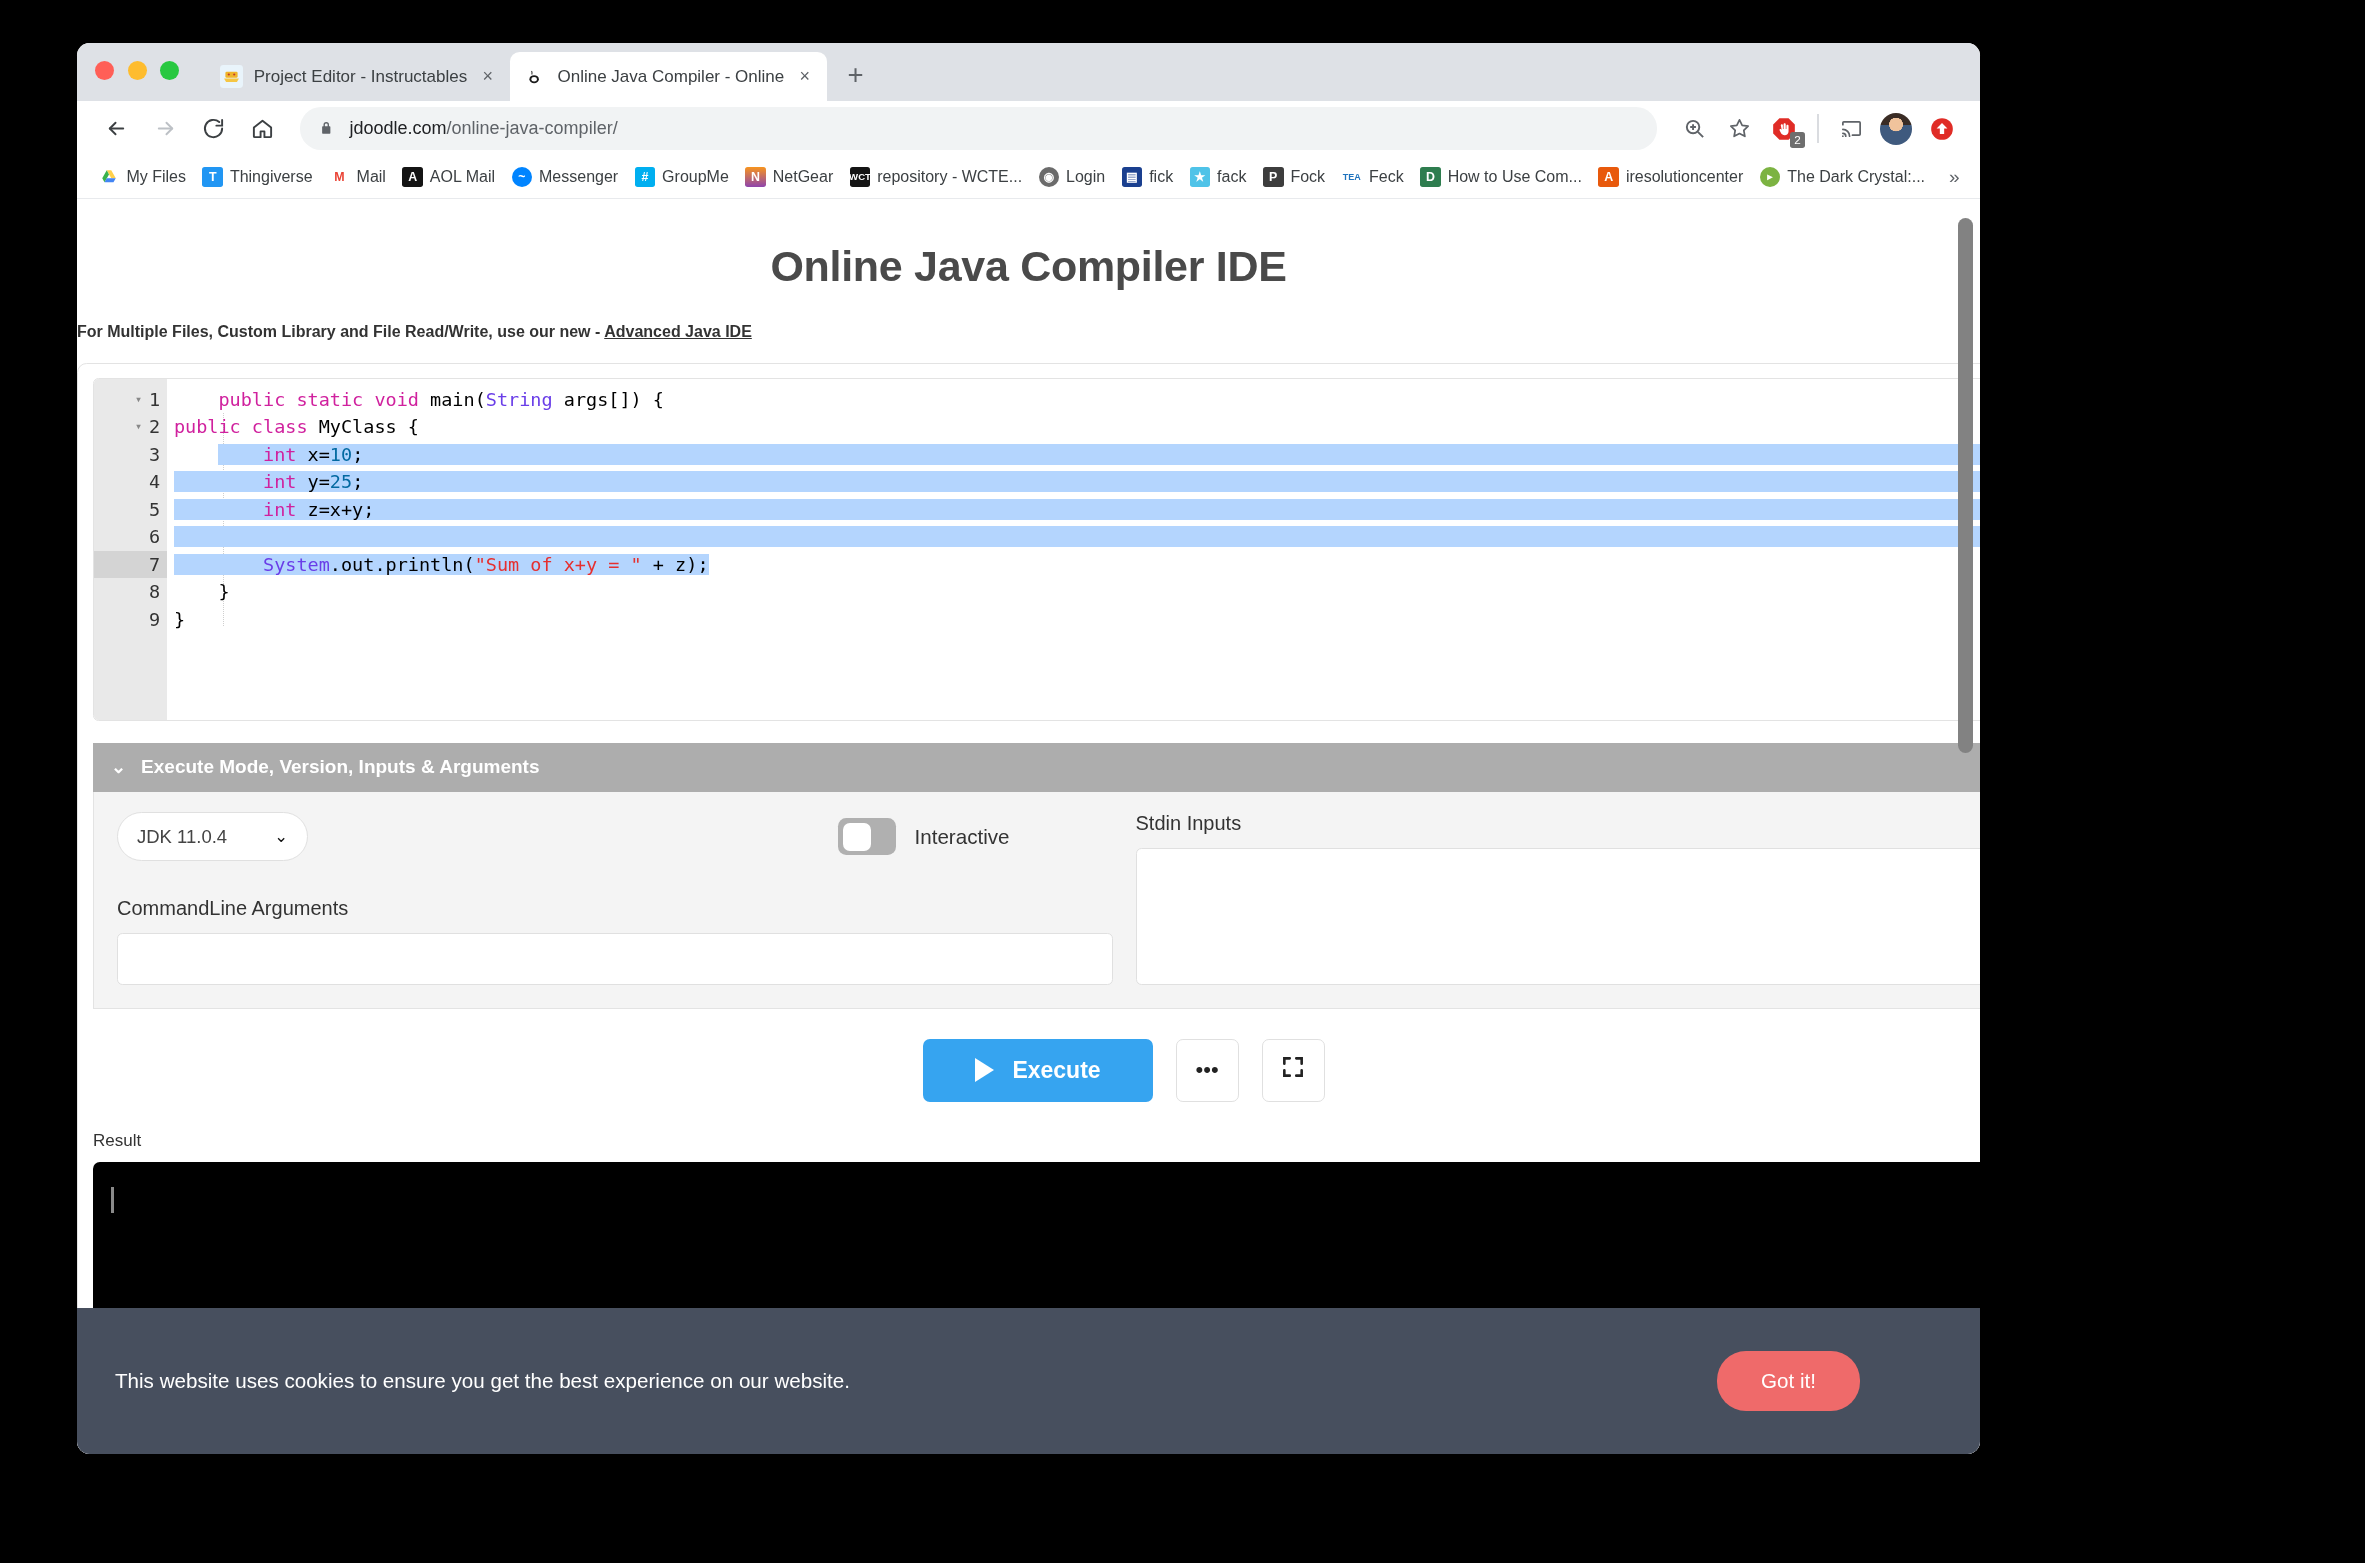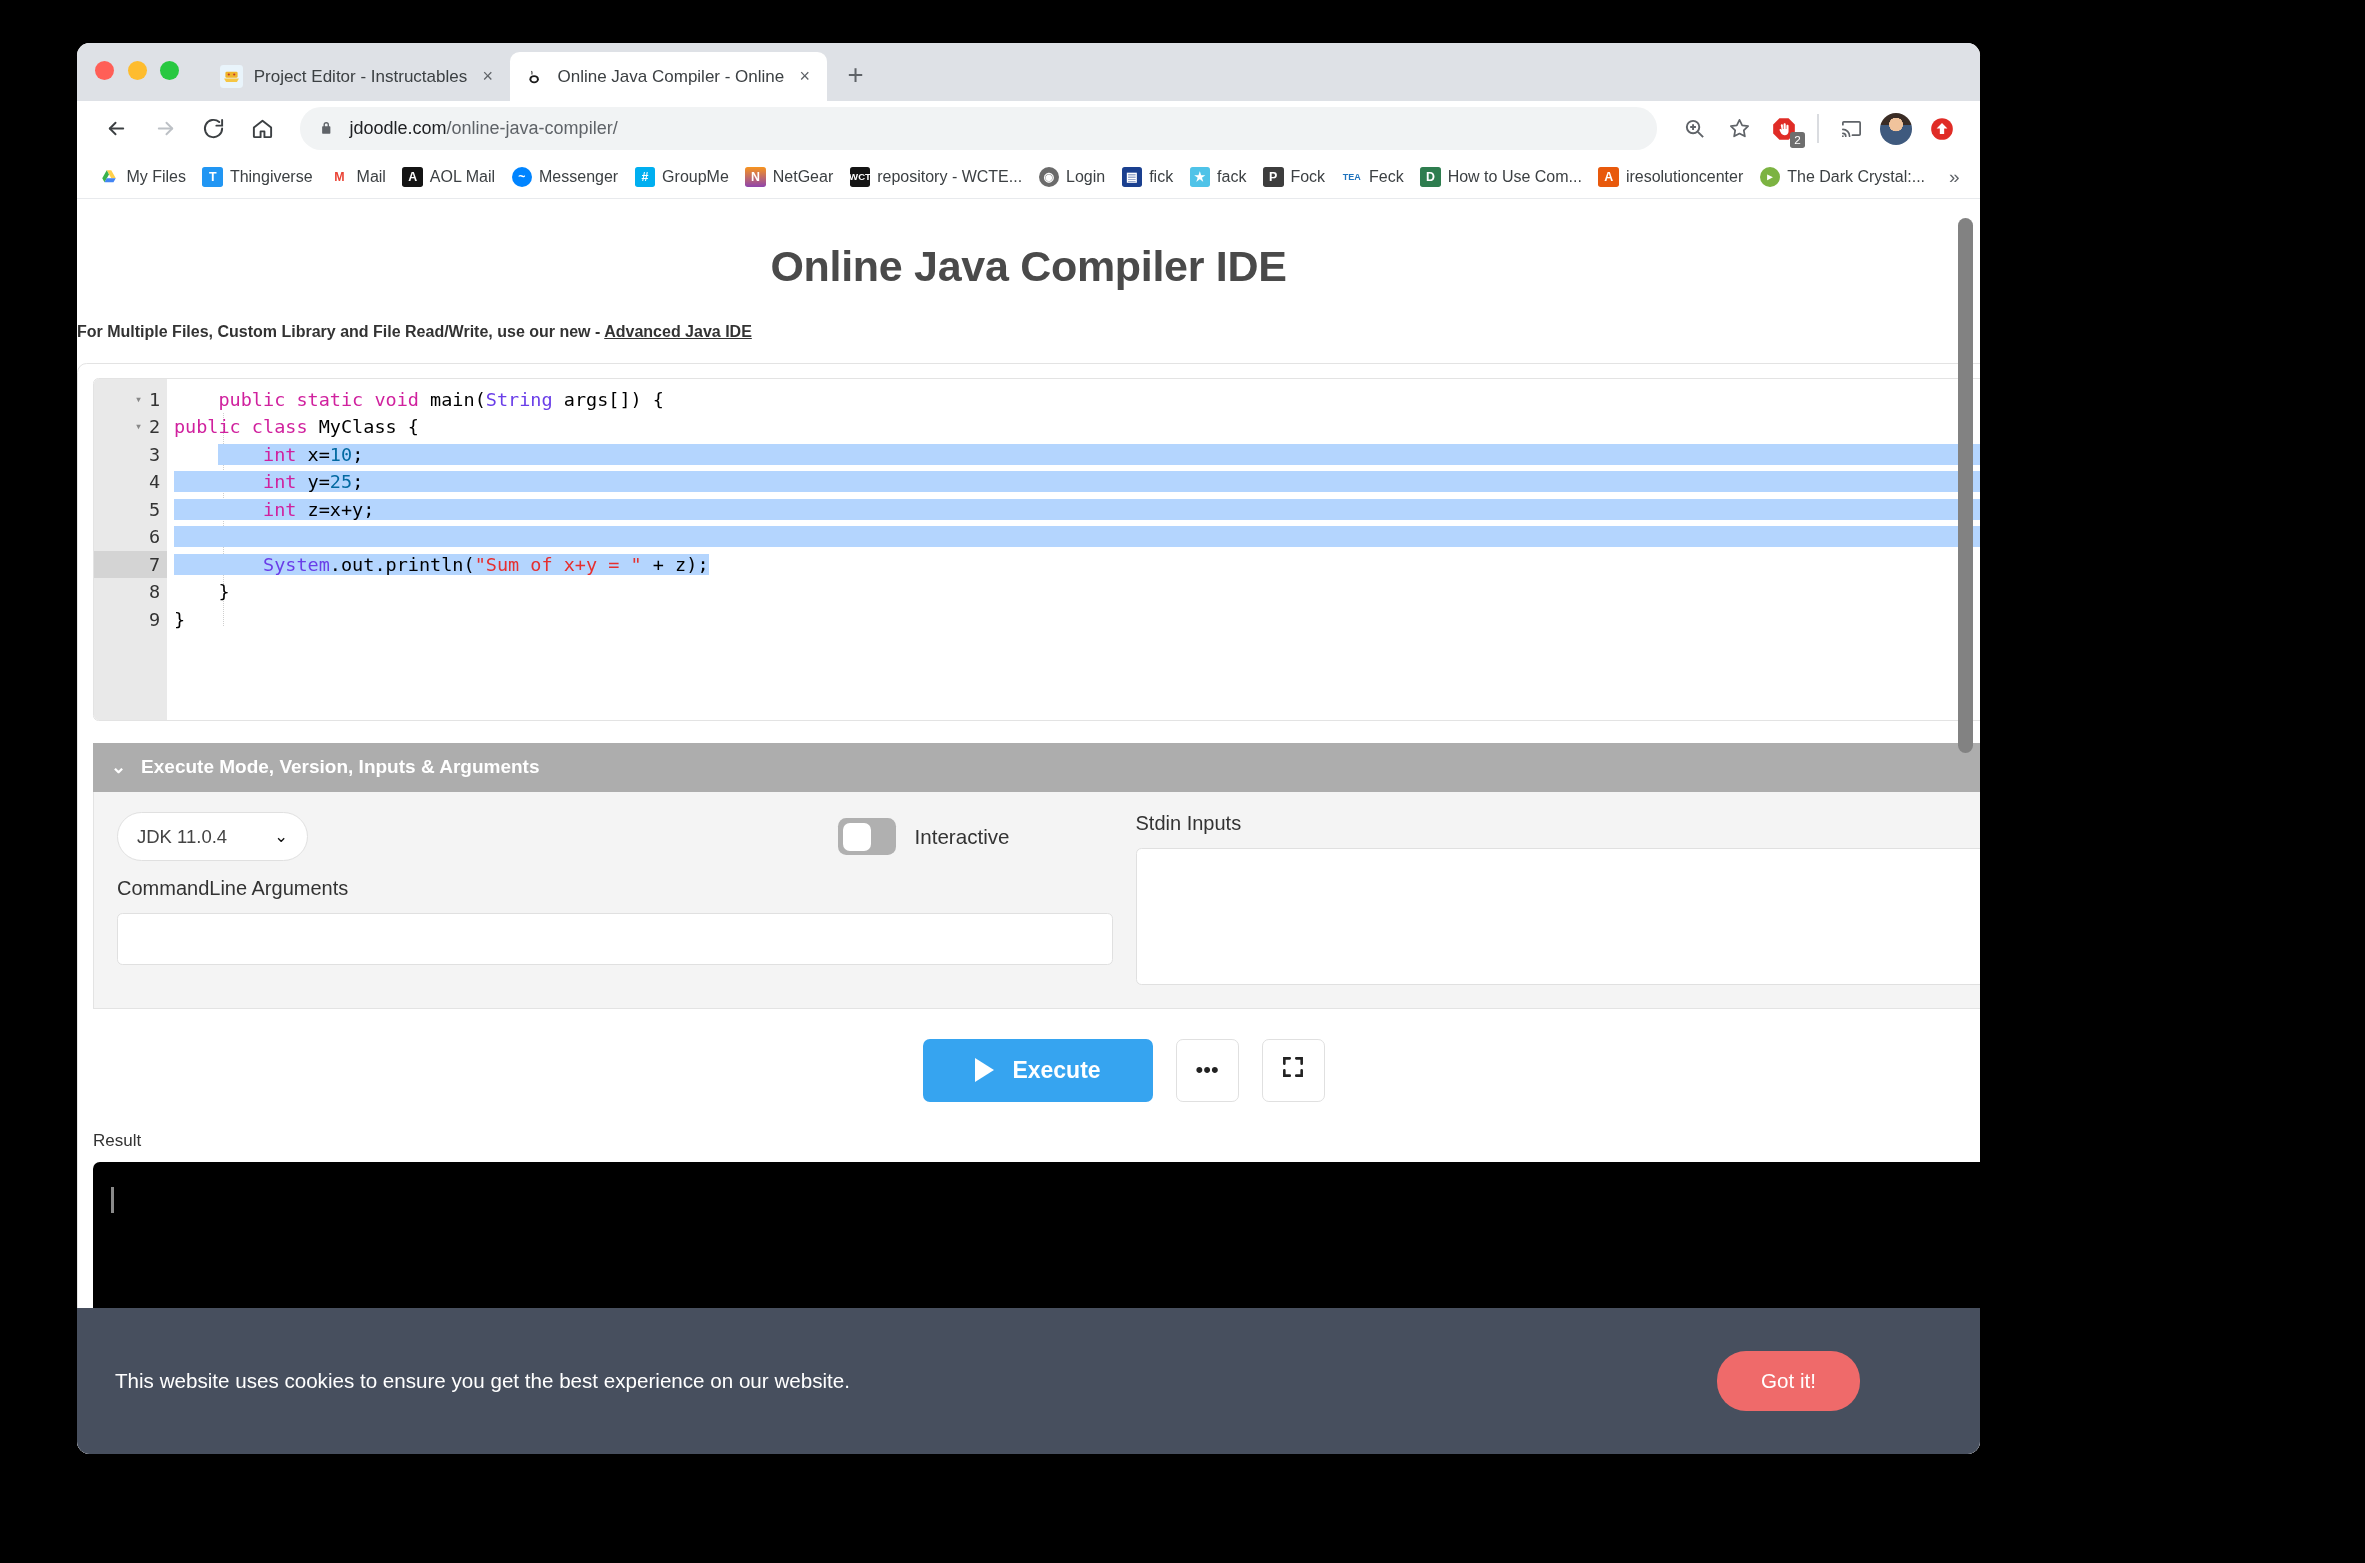--- a/index.html
+++ b/index.html
@@ -236,21 +236,21 @@
     width: 58px; height: 37px; border-radius: 8.2px;
     background: #b0b0b0; position: relative;
   }
   .toggle .knob {
     position: absolute; left: 4.8px; top: 4.8px;
     width: 27.5px; height: 27.5px; border-radius: 6.9px; background: #fff;
   }
   .toggle-label { font-size: 20.6px; color: #333; }
 
   .field-label { font-size: 20px; color: #333; font-weight: 400; }
-  .cmd-label { margin-top: 16px; }
+  .cmd-label { margin-top: 36px; }
   .text-input {
     margin-top: 12.4px; width: 100%; height: 52px;
     background: #fff; border: 1.4px solid #e0e0e0; border-radius: 5.5px;
   }
   .textarea-box {
     margin-top: 12.4px; width: 100%; height: 137px;
     background: #fff; border: 1.4px solid #e0e0e0; border-radius: 5.5px;
     position: relative;
   }
   .resize-grip {

